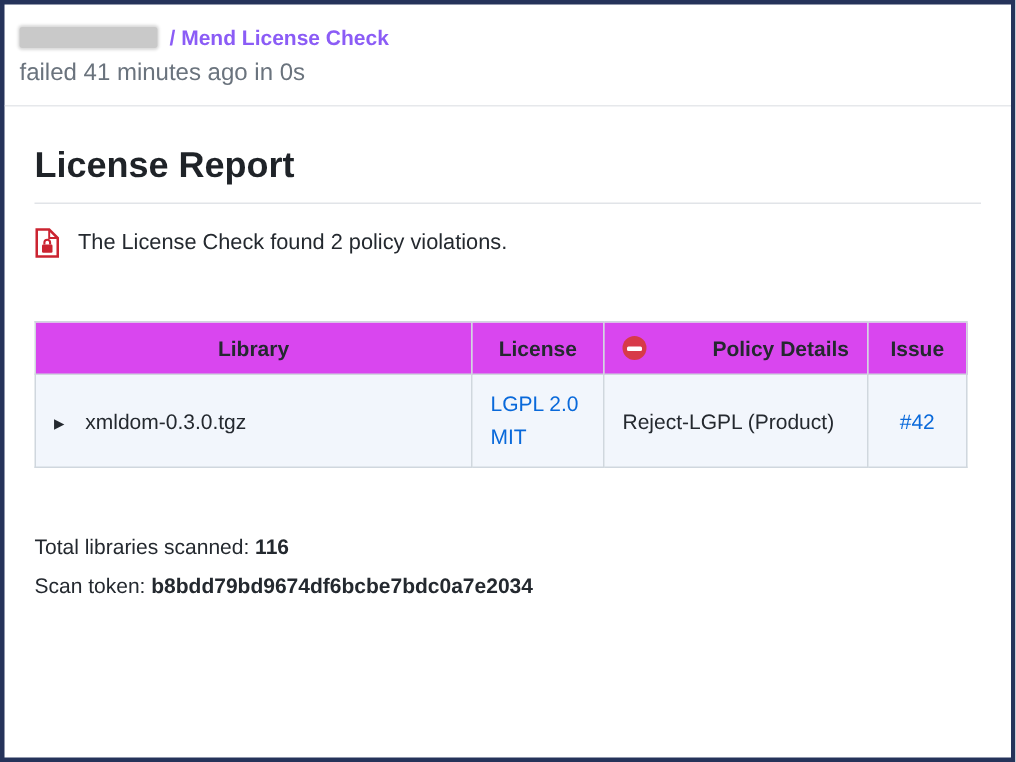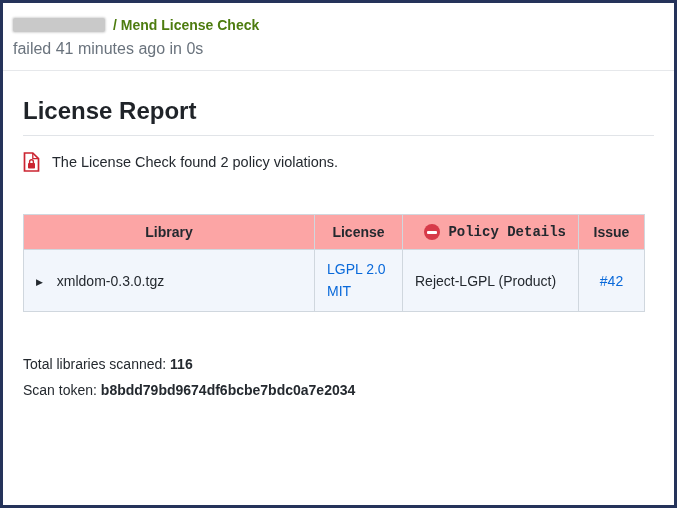--- a/index.html
+++ b/index.html
@@ -15,21 +15,21 @@
     background: #ffffff;
     overflow: hidden;
   }
   
   .top {
     padding: 14px 12px 12px 10px;
     border-bottom: 1px solid #e6e8eb;
   }
   .crumb {
     display: flex; align-items: center; gap: 8px;
-    font-size: 14px; font-weight: 700; color: #4d7c0f;
+    font-size: 14px; font-weight: 700; color: #8b5cf6;
   }
   .redacted {
     width: 92px; height: 14px;
     background: #c9c9c9; border-radius: 2px;
     box-shadow: 0 0 2px 1px #d9d9d9;
   }
   .status { margin-top: 7px; font-size: 16px; color: #6a737d; font-weight: 400; }
 
   
   .content { padding: 0 20px; }
@@ -45,29 +45,29 @@
   .vio-icon { display: inline-flex; flex: 0 0 auto; }
 
   
   table.report {
     border-collapse: collapse; margin-top: 42px; font-size: 14px;
     color: #24292f;
   }
   table.report th, table.report td { border: 1px solid #d0d7de; }
   table.report th {
     font-weight: 700; text-align: center; padding: 9px 12px;
-    background: #fca5a5;
+    background: #d946ef;
   }
   table.report td { padding: 9px 12px; vertical-align: middle; }
   .col-lib { width: 291px; }
   .col-lic { width: 88px; }
   .col-pol { width: 176px; }
   .col-iss { width: 66px; }
   .policy-header {
-    display: flex; align-items: center; justify-content: flex-end; gap: 8px; font-family: Liberation Mono, monospace;
+    display: flex; align-items: center; justify-content: space-between; gap: 8px;
   }
   .no-entry {
     width: 16px; height: 16px; border-radius: 50%;
     background: #d73a49; position: relative; display: inline-block;
   }
   .no-entry::after {
     content: ""; position: absolute; left: 3px; right: 3px; top: 6.5px;
     height: 3px; background: #ffffff; border-radius: 1px;
   }
   .lib-cell { text-align: left; white-space: nowrap; }

